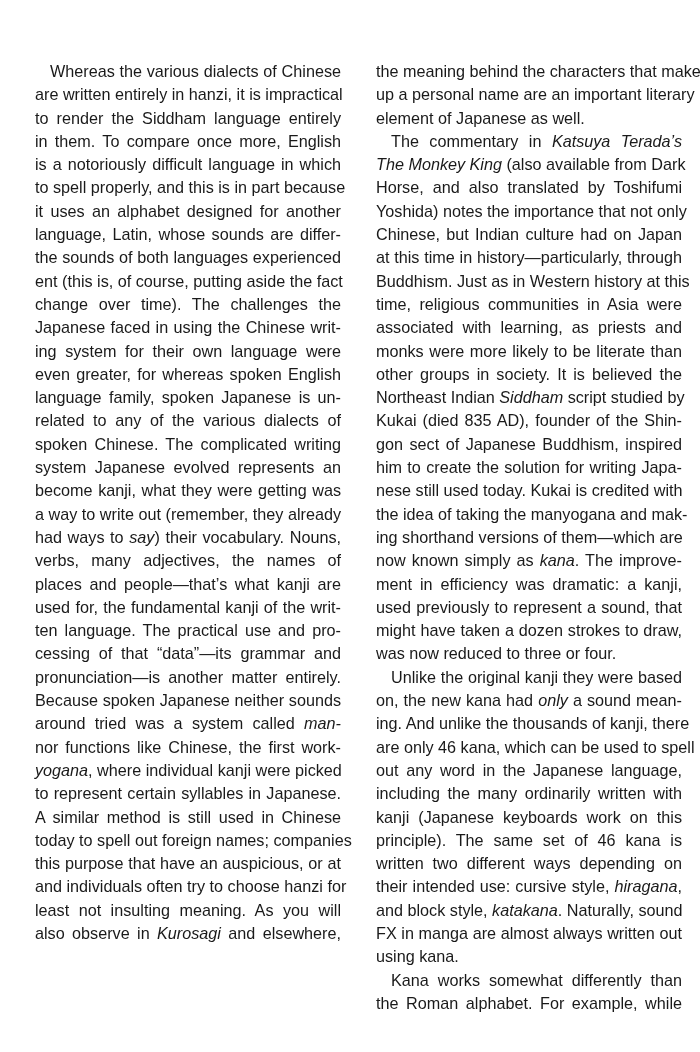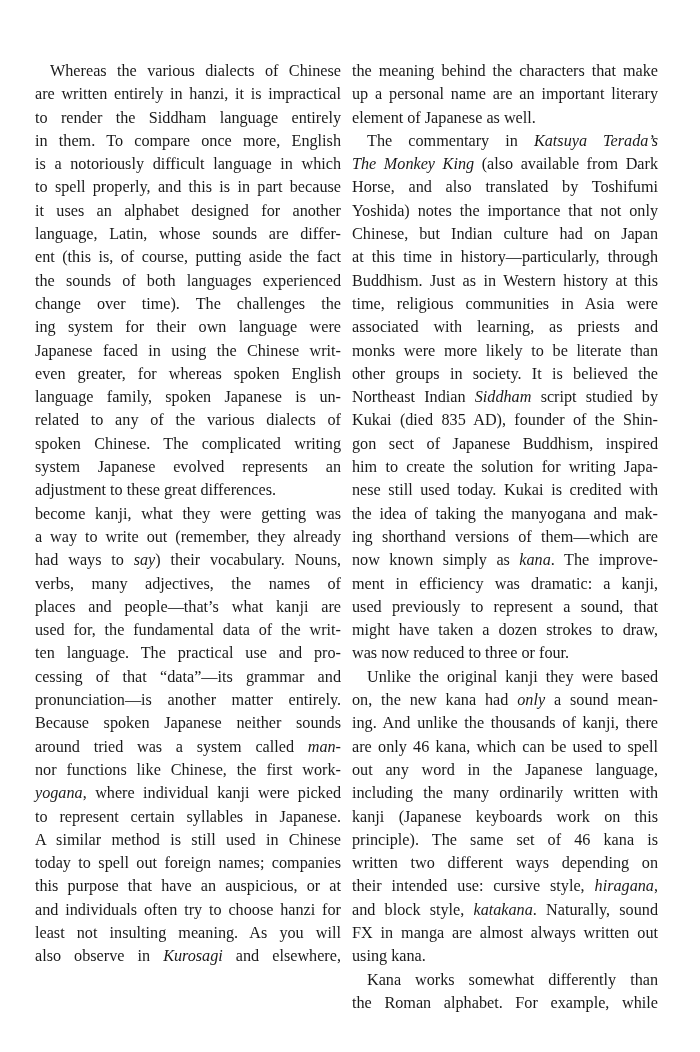--- a/index.html
+++ b/index.html
@@ -2,69 +2,68 @@
 <html><head>
 <meta charset="utf-8">
 <style>
   html, body { margin: 0; padding: 0; }
   body {
     width: 700px; height: 1052px; overflow: hidden;
     background: #ffffff;
     color: #1a1a1a;
     font-family: "Liberation Sans", sans-serif;
   }
-  .page { position: relative; width: 628px; height: 1052px; font-family: Liberation Serif, serif; }
+  .page { position: relative; width: 628px; height: 1052px; }
   .col {
     position: absolute; top: 60px;
     width: 306px;
     font-size: 16.2px;
     line-height: 23.3px;
     text-align: justify;
     hyphens: manual;
   }
   .col.left { left: 35px; }
-  .col.right { left: 352px; }
+  .col.right { left: 376px; }
   .line { display: block; text-align: justify; text-align-last: justify; white-space: nowrap; height: 23.3px; }
   .line.last { text-align-last: left; }
   .line.indent { padding-left: 15px; }
   em { font-style: italic; }
 </style>
 </head>
 <body>
 
 <div class="page">
   <div class="col left">
       <div>
         <span class="line indent">Whereas the various dialects of Chinese</span>
         <span class="line">are written entirely in hanzi, it is impractical</span>
         <span class="line">to render the Siddham language entirely</span>
         <span class="line">in them. To compare once more, English</span>
         <span class="line">is a notoriously difficult language in which</span>
         <span class="line">to spell properly, and this is in part because</span>
         <span class="line">it uses an alphabet designed for another</span>
         <span class="line">language, Latin, whose sounds are differ-</span>
+        <span class="line">the sounds of both languages experienced</span>
         <span class="line">ent (this is, of course, putting aside the fact</span>
-        <span class="line">the sounds of both languages experienced</span>
         <span class="line">change over time). The challenges the</span>
+        <span class="line">Japanese faced in using the Chinese writ-</span>
         <span class="line">ing system for their own language were</span>
-        <span class="line">Japanese faced in using the Chinese writ-</span>
         <span class="line">even greater, for whereas spoken English</span>
         <span class="line">language family, spoken Japanese is un-</span>
         <span class="line">related to any of the various dialects of</span>
         <span class="line">spoken Chinese. The complicated writing</span>
         <span class="line">system Japanese evolved represents an</span>
-        <span class="line last">adjustment to these great differences.</span>
       </div>
       <div>
         <span class="line">become kanji, what they were getting was</span>
         <span class="line">a way to write out (remember, they already</span>
         <span class="line">had ways to <em>say</em>) their vocabulary. Nouns,</span>
         <span class="line">verbs, many adjectives, the names of</span>
         <span class="line">places and people—that’s what kanji are</span>
-        <span class="line">used for, the fundamental data of the writ-</span>
+        <span class="line">used for, the fundamental kanji of the writ-</span>
         <span class="line">ten language. The practical use and pro-</span>
         <span class="line">cessing of that “data”—its grammar and</span>
         <span class="line">pronunciation—is another matter entirely.</span>
         <span class="line">Because spoken Japanese neither sounds</span>
         <span class="line">around tried was a system called <em>man-</em></span>
         <span class="line">nor functions like Chinese, the first work-</span>
         <span class="line"><em>yogana</em>, where individual kanji were picked</span>
         <span class="line">to represent certain syllables in Japanese.</span>
         <span class="line">A similar method is still used in Chinese</span>
         <span class="line">today to spell out foreign names; companies</span>

